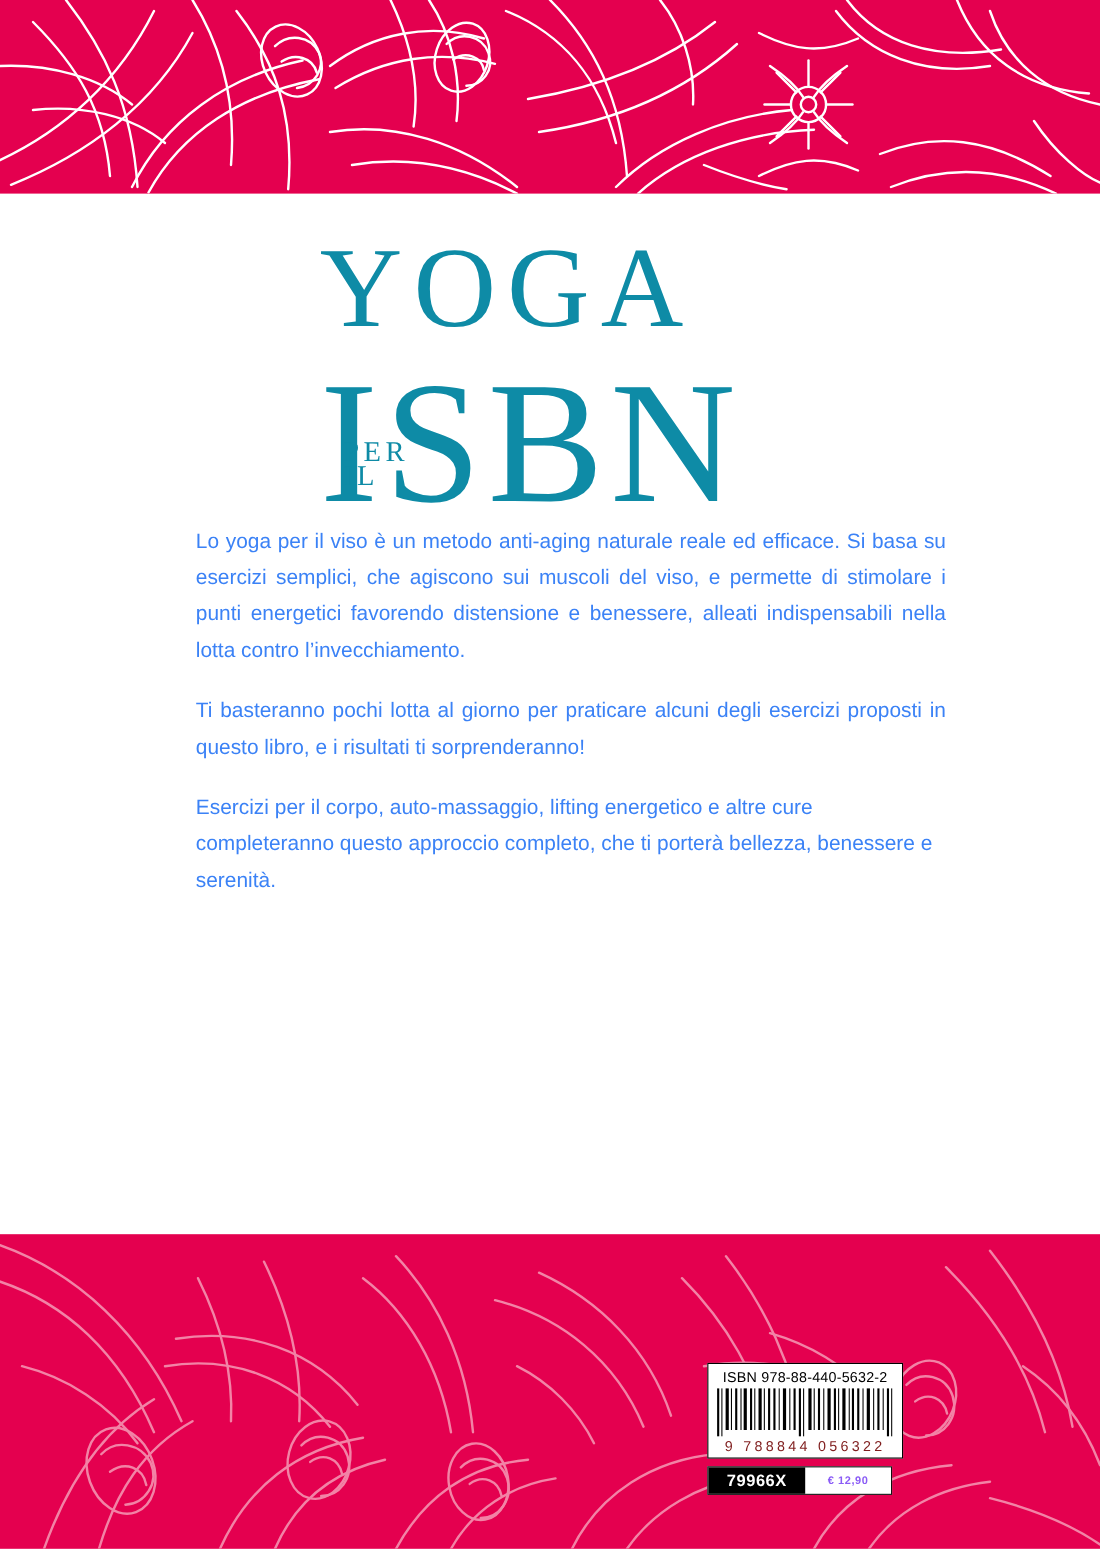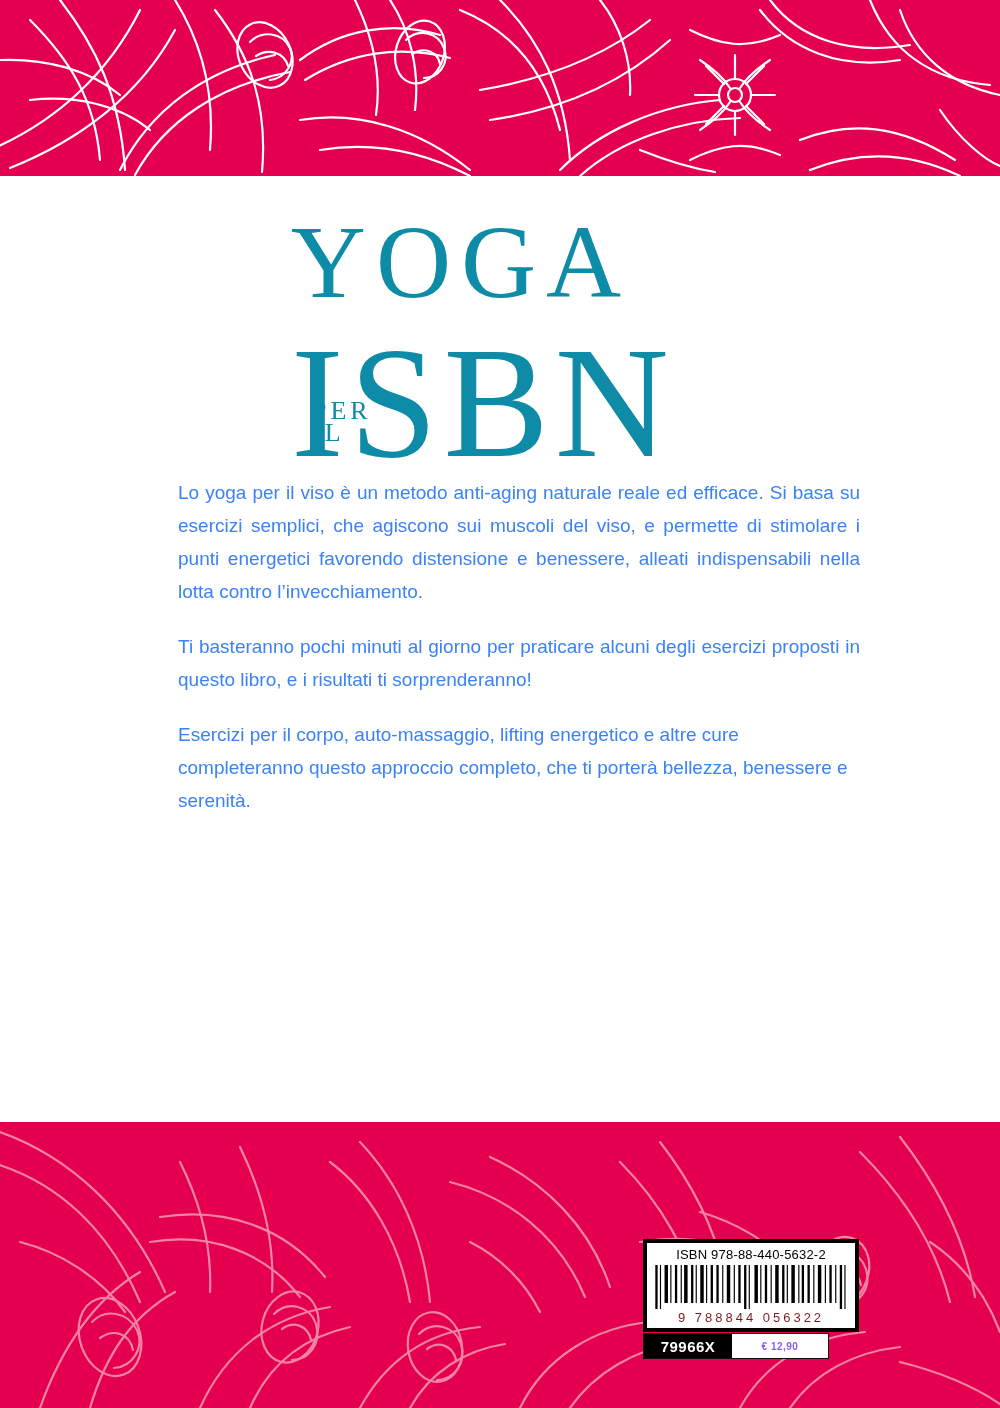--- a/index.html
+++ b/index.html
@@ -94,23 +94,23 @@
   .copy p:last-child {
     margin-bottom: 0;
     text-align: left;
   }
 
   
   .barcode-box {
     position: absolute;
     left: 643px;
     top: 1239px;
-    width: 216px;
+    width: 178px;
     background: #ffffff;
-    border: 4px solid #000000;
+    border: 1px solid #000000;
     padding: 4px 6px 3px 6px;
     box-sizing: border-box;
   }
   .isbn-text {
     font-size: 13px;
     color: #000;
     letter-spacing: 0.2px;
     text-align: center;
     margin-bottom: 3px;
     font-family: "Liberation Sans", sans-serif;
@@ -125,21 +125,21 @@
     color: #7f1d1d;
     text-align: center;
     letter-spacing: 3px;
     margin-top: 1px;
     font-family: "Liberation Sans", sans-serif;
   }
   .price-row {
     position: absolute;
     left: 643px;
     top: 1333px;
-    width: 186px;
+    width: 168px;
     height: 26px;
     display: flex;
     border: 1px solid #111;
     box-sizing: border-box;
     background: #fff;
   }
   .price-code {
     width: 88px;
     background: #000;
     color: #fff;
@@ -232,21 +232,21 @@
     <div class="title-perIl">
       <div>PER</div>
       <div>IL</div>
     </div>
     <div class="title-viso">ISBN</div>
   </div>
 </div>
 
 <div class="copy">
   <p>Lo yoga per il viso è un metodo anti-aging naturale reale ed efficace. Si basa su esercizi semplici, che agiscono sui muscoli del viso, e permette di stimolare i punti energetici favorendo distensione e benessere, alleati indispensabili nella lotta contro l’invecchiamento.</p>
-  <p>Ti basteranno pochi minuti al giorno per praticare alcuni degli esercizi proposti in questo libro, e i risultati ti sorprenderanno!</p>
+  <p>Ti basteranno pochi lotta al giorno per praticare alcuni degli esercizi proposti in questo libro, e i risultati ti sorprenderanno!</p>
   <p>Esercizi per il corpo, auto-massaggio, lifting energetico e altre cure completeranno questo approccio completo, che ti porterà bellezza, benessere e serenità.</p>
 </div>
 
 <div class="band band-bottom">
   <svg width="1000" height="286" viewBox="0 0 1000 286" fill="none" aria-hidden="true">
     <g stroke="#f283a6" stroke-width="2.2" fill="none" stroke-linecap="round">
       <path d="M-10,40 C60,60 110,110 140,180"></path>
       <path d="M0,10 C70,35 130,90 165,170"></path>
       <path d="M40,286 C60,230 90,180 140,150"></path>
       <path d="M90,286 C105,235 130,195 175,170"></path>

